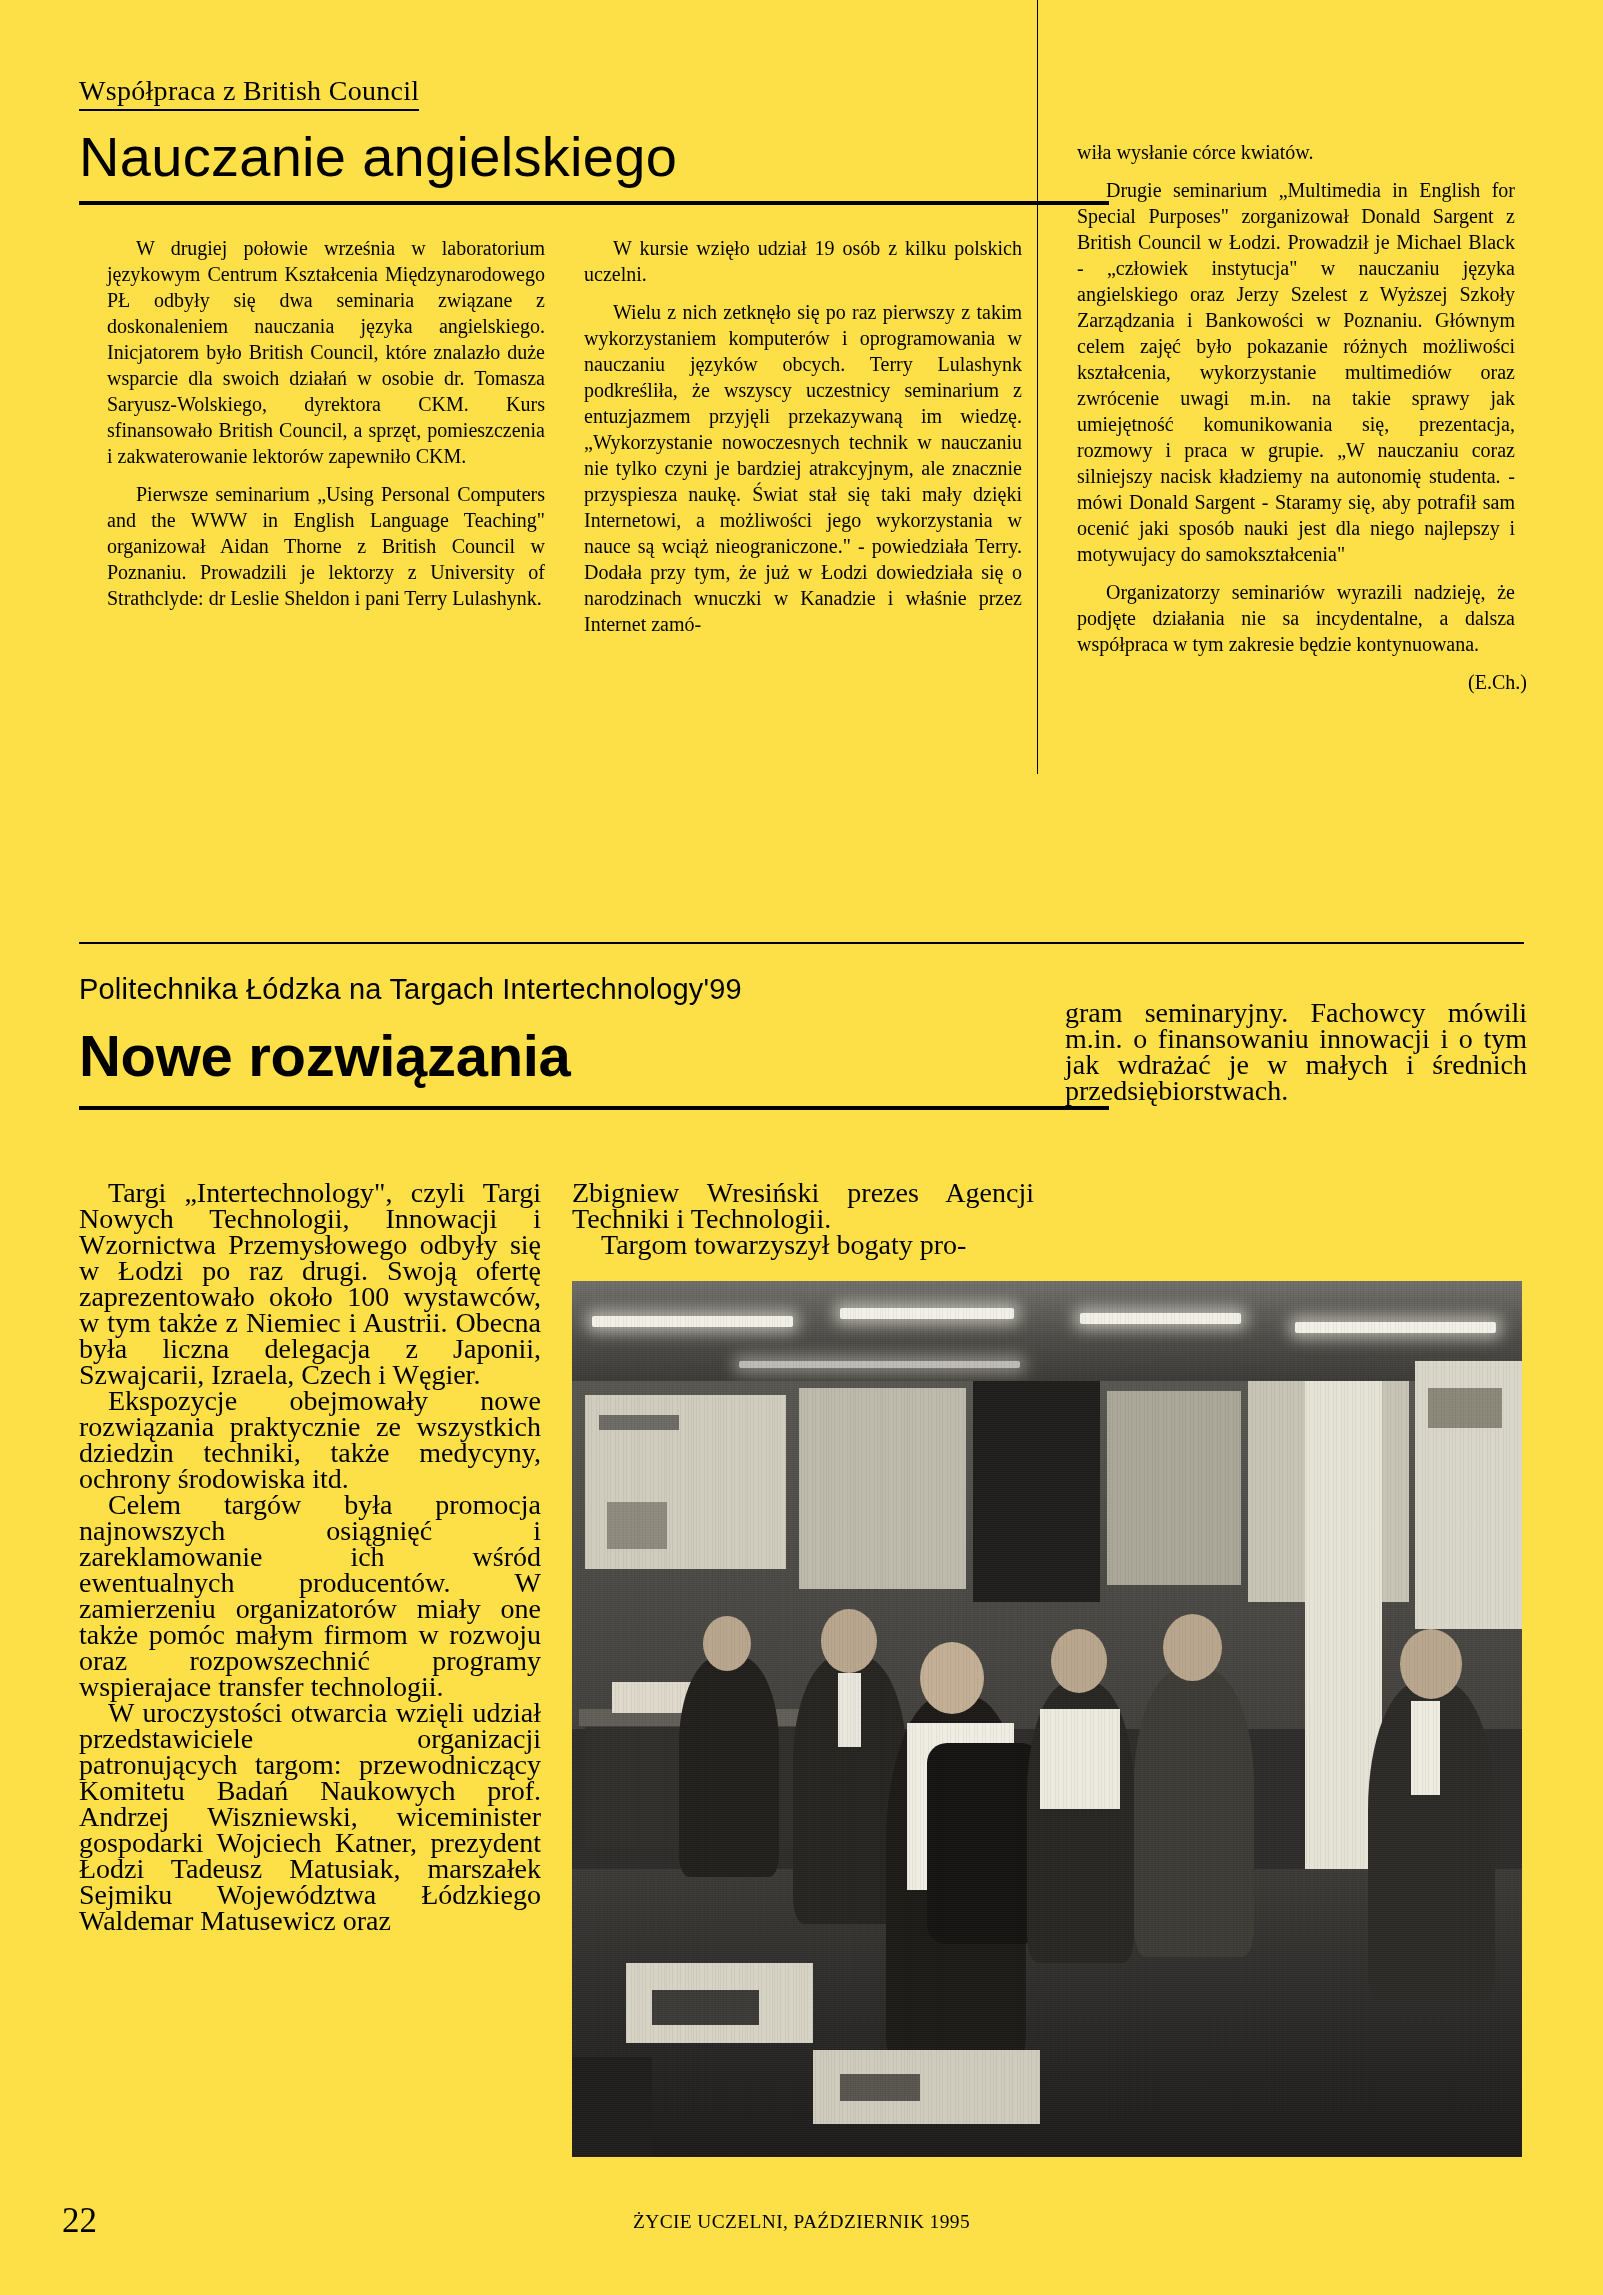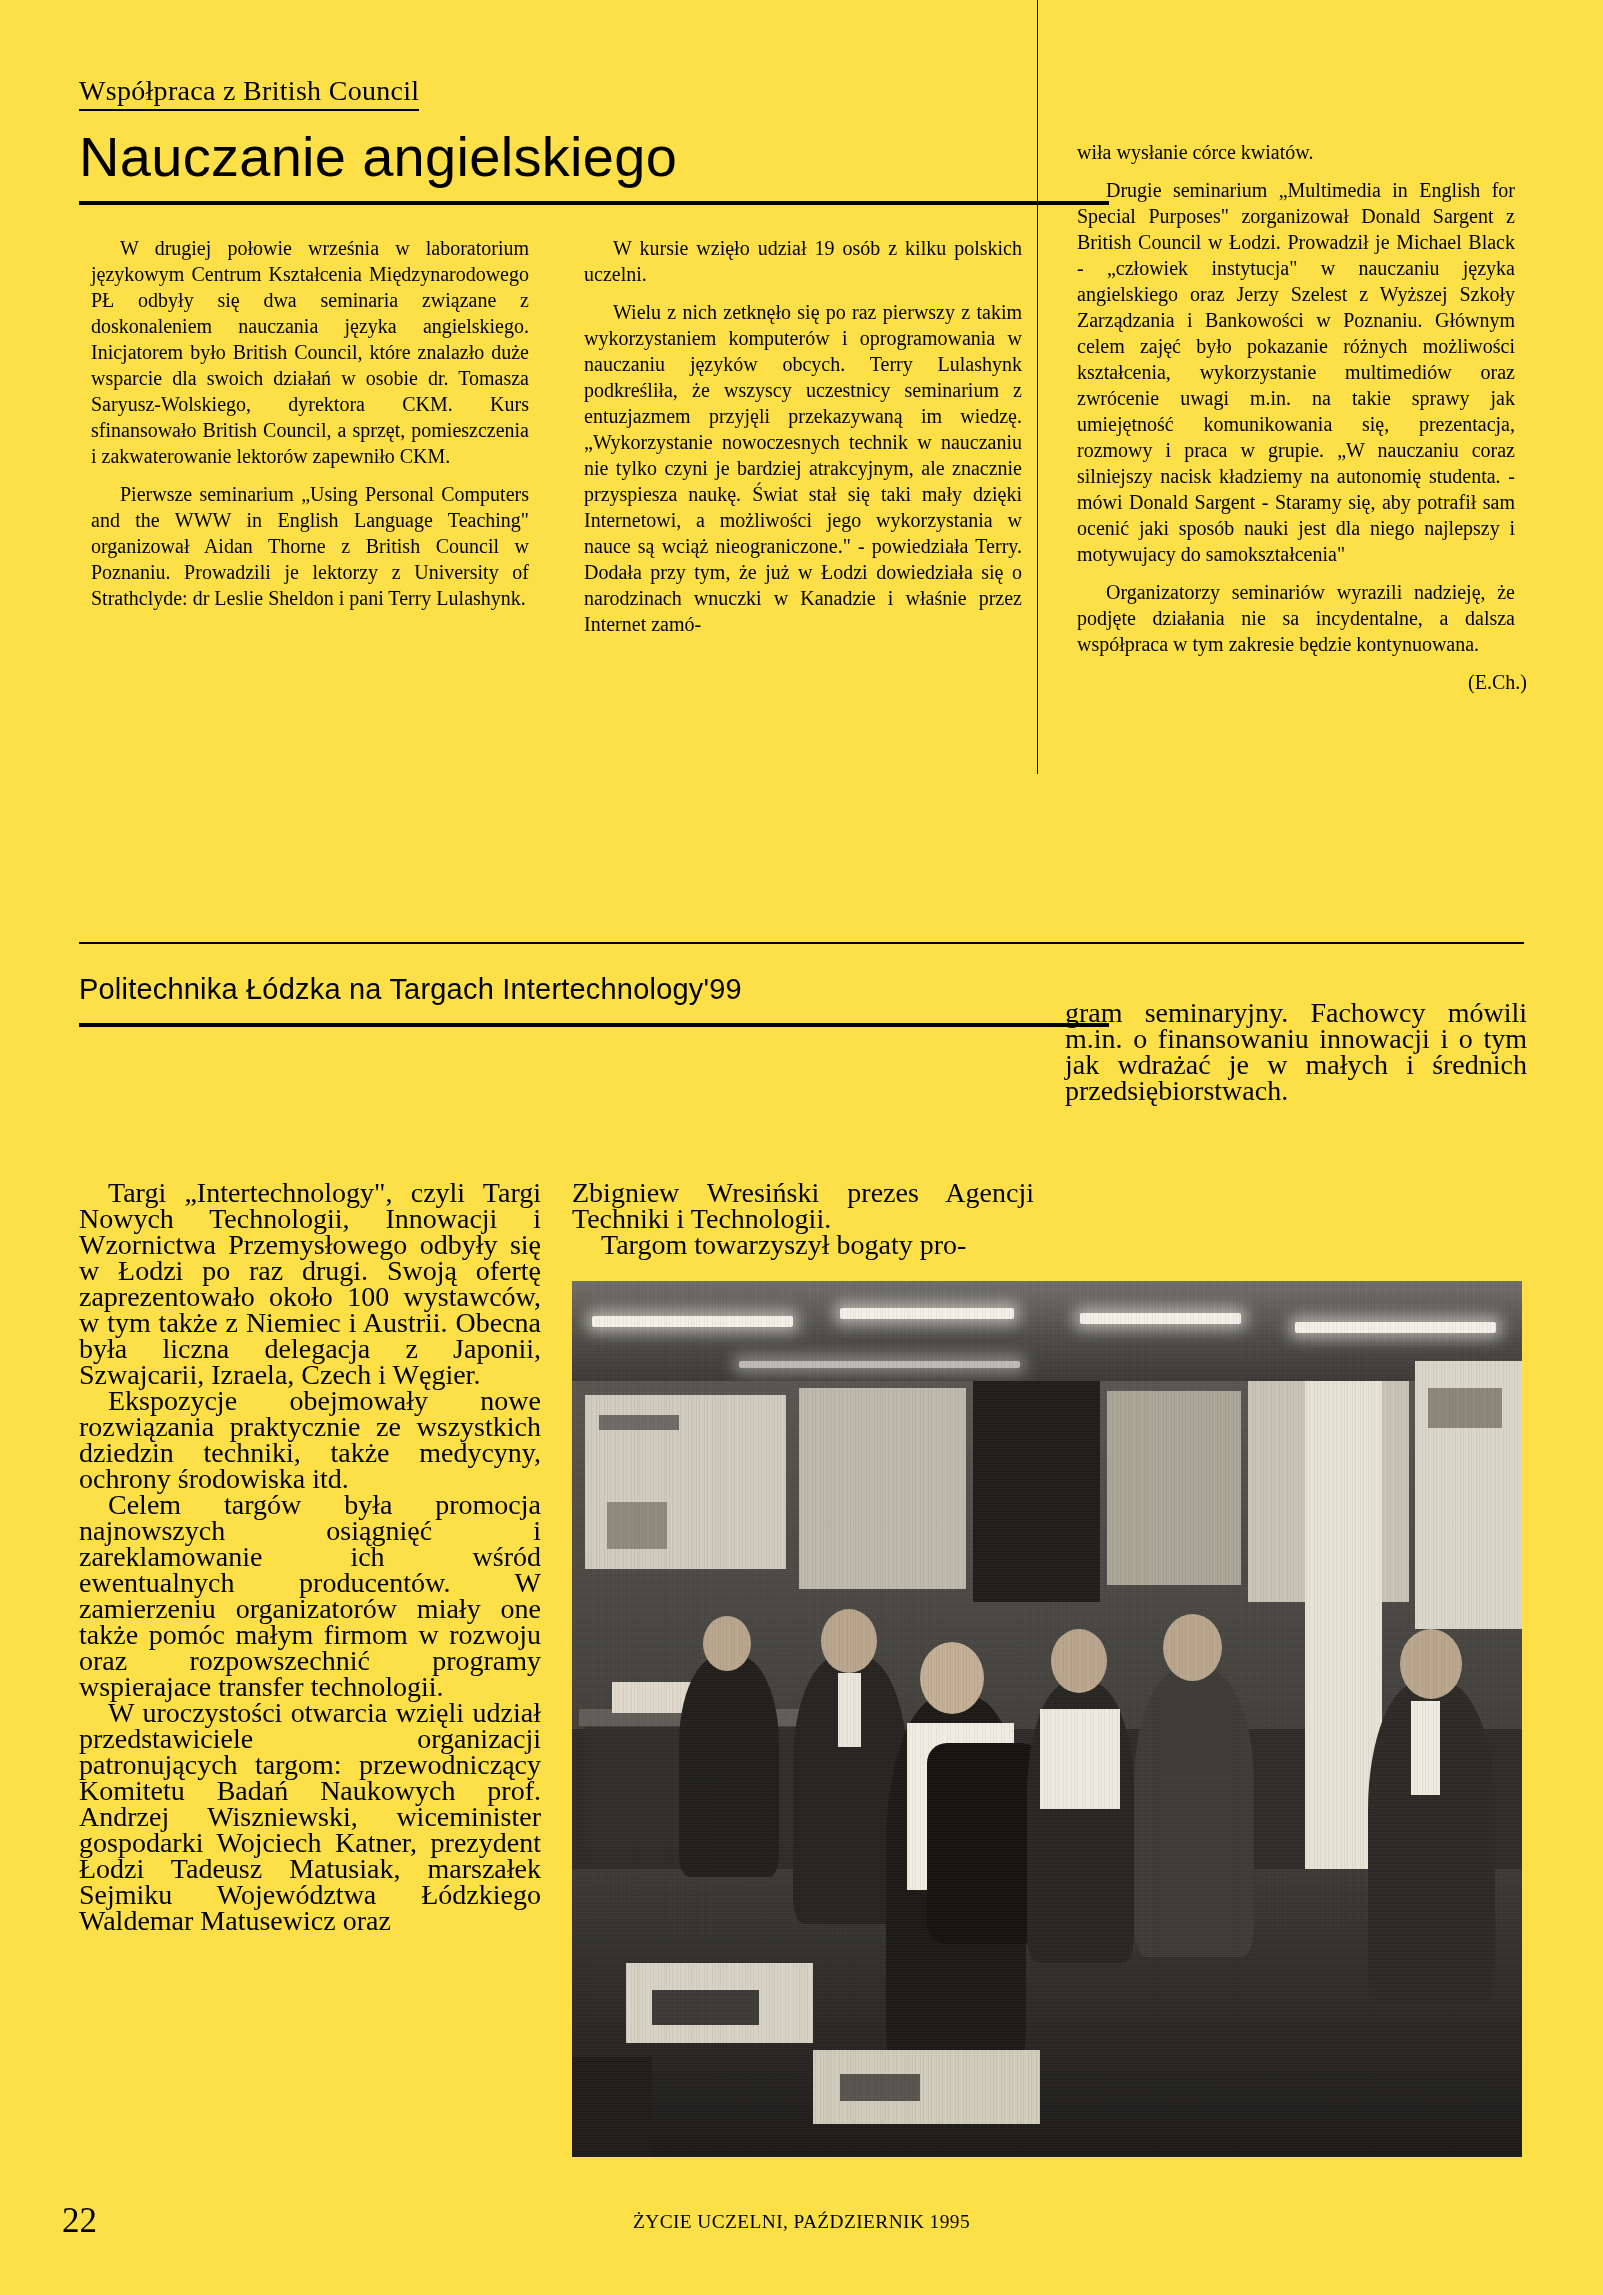--- a/index.html
+++ b/index.html
@@ -71,21 +71,21 @@
   .a1-cols {
     position: relative;
     margin-top: 17.4px;
     width: 1445px;
   }
   .a1-col {
     position: absolute;
     top: 0;
     width: 462px;
   }
-  #a1-c1 { left: 0; }
+  #a1-c1 { left: 16px; }
   #a1-c2 { left: 493px; }
   #a1-c3 { left: 986px; top: -140px; width: 462px; }
   .vrule {
     position: absolute;
     top: -139px;
     left: 958px;
     width: 0;
     height: 838px;
     border-left: 1.3px solid #000;
   }
@@ -243,20 +243,21 @@
       <p>Drugie seminarium „Multimedia in English for Special Purposes" zorganizował Donald Sargent z British Council w Łodzi. Prowadził je Michael Black - „człowiek instytucja" w nauczaniu języka angielskiego oraz Jerzy Szelest z Wyższej Szkoły Zarządzania i Bankowości w Poznaniu. Głównym celem zajęć było pokazanie różnych możliwości kształcenia, wykorzystanie multimediów oraz zwrócenie uwagi m.in. na takie sprawy jak umiejętność komunikowania się, prezentacja, rozmowy i praca w grupie. „W nauczaniu coraz silniejszy nacisk kładziemy na autonomię studenta. - mówi Donald Sargent - Staramy się, aby potrafił sam ocenić jaki sposób nauki jest dla niego najlepszy i motywujacy do samokształcenia"</p>
       <p>Organizatorzy seminariów wyrazili nadzieję, że podjęte działania nie sa incydentalne, a dalsza współpraca w tym zakresie będzie kontynuowana.</p>
       <div class="signature">(E.Ch.)</div>
     </div>
   </div>
 
   <hr class="sep-rule">
 
   <div id="article-two">
     <div class="kicker-sans">Politechnika Łódzka  na Targach Intertechnology'99</div>
+    <div class="headline-sans">Nowe rozwiązania</div>
     <hr class="rule-heavy2">
 
     <div class="a2-col" id="a2-c1">
       <p style="margin:0;text-indent:29px">Targi „Intertechnology", czyli Targi Nowych Technologii, Innowacji i Wzornictwa Przemysłowego odbyły się w Łodzi po raz drugi. Swoją ofertę zaprezentowało około 100 wystawców, w tym także z Niemiec i Austrii. Obecna była liczna delegacja z Japonii, Szwajcarii, Izraela, Czech i Węgier.</p>
       <p style="margin:0;text-indent:29px">Ekspozycje obejmowały nowe rozwiązania praktycznie ze wszystkich dziedzin techniki, także medycyny, ochrony środowiska itd.</p>
       <p style="margin:0;text-indent:29px">Celem targów była promocja najnowszych osiągnięć i zareklamowanie ich wśród ewentualnych producentów. W zamierzeniu organizatorów miały one także pomóc małym firmom w rozwoju oraz rozpowszechnić programy wspierajace transfer technologii.</p>
       <p style="margin:0;text-indent:29px">W uroczystości otwarcia wzięli udział przedstawiciele organizacji patronujących targom: przewodniczący Komitetu Badań Naukowych prof. Andrzej Wiszniewski, wiceminister gospodarki Wojciech Katner, prezydent Łodzi Tadeusz Matusiak, marszałek Sejmiku Województwa Łódzkiego Waldemar Matusewicz oraz</p>
     </div>
 
     <div class="a2-col" id="a2-c2">

